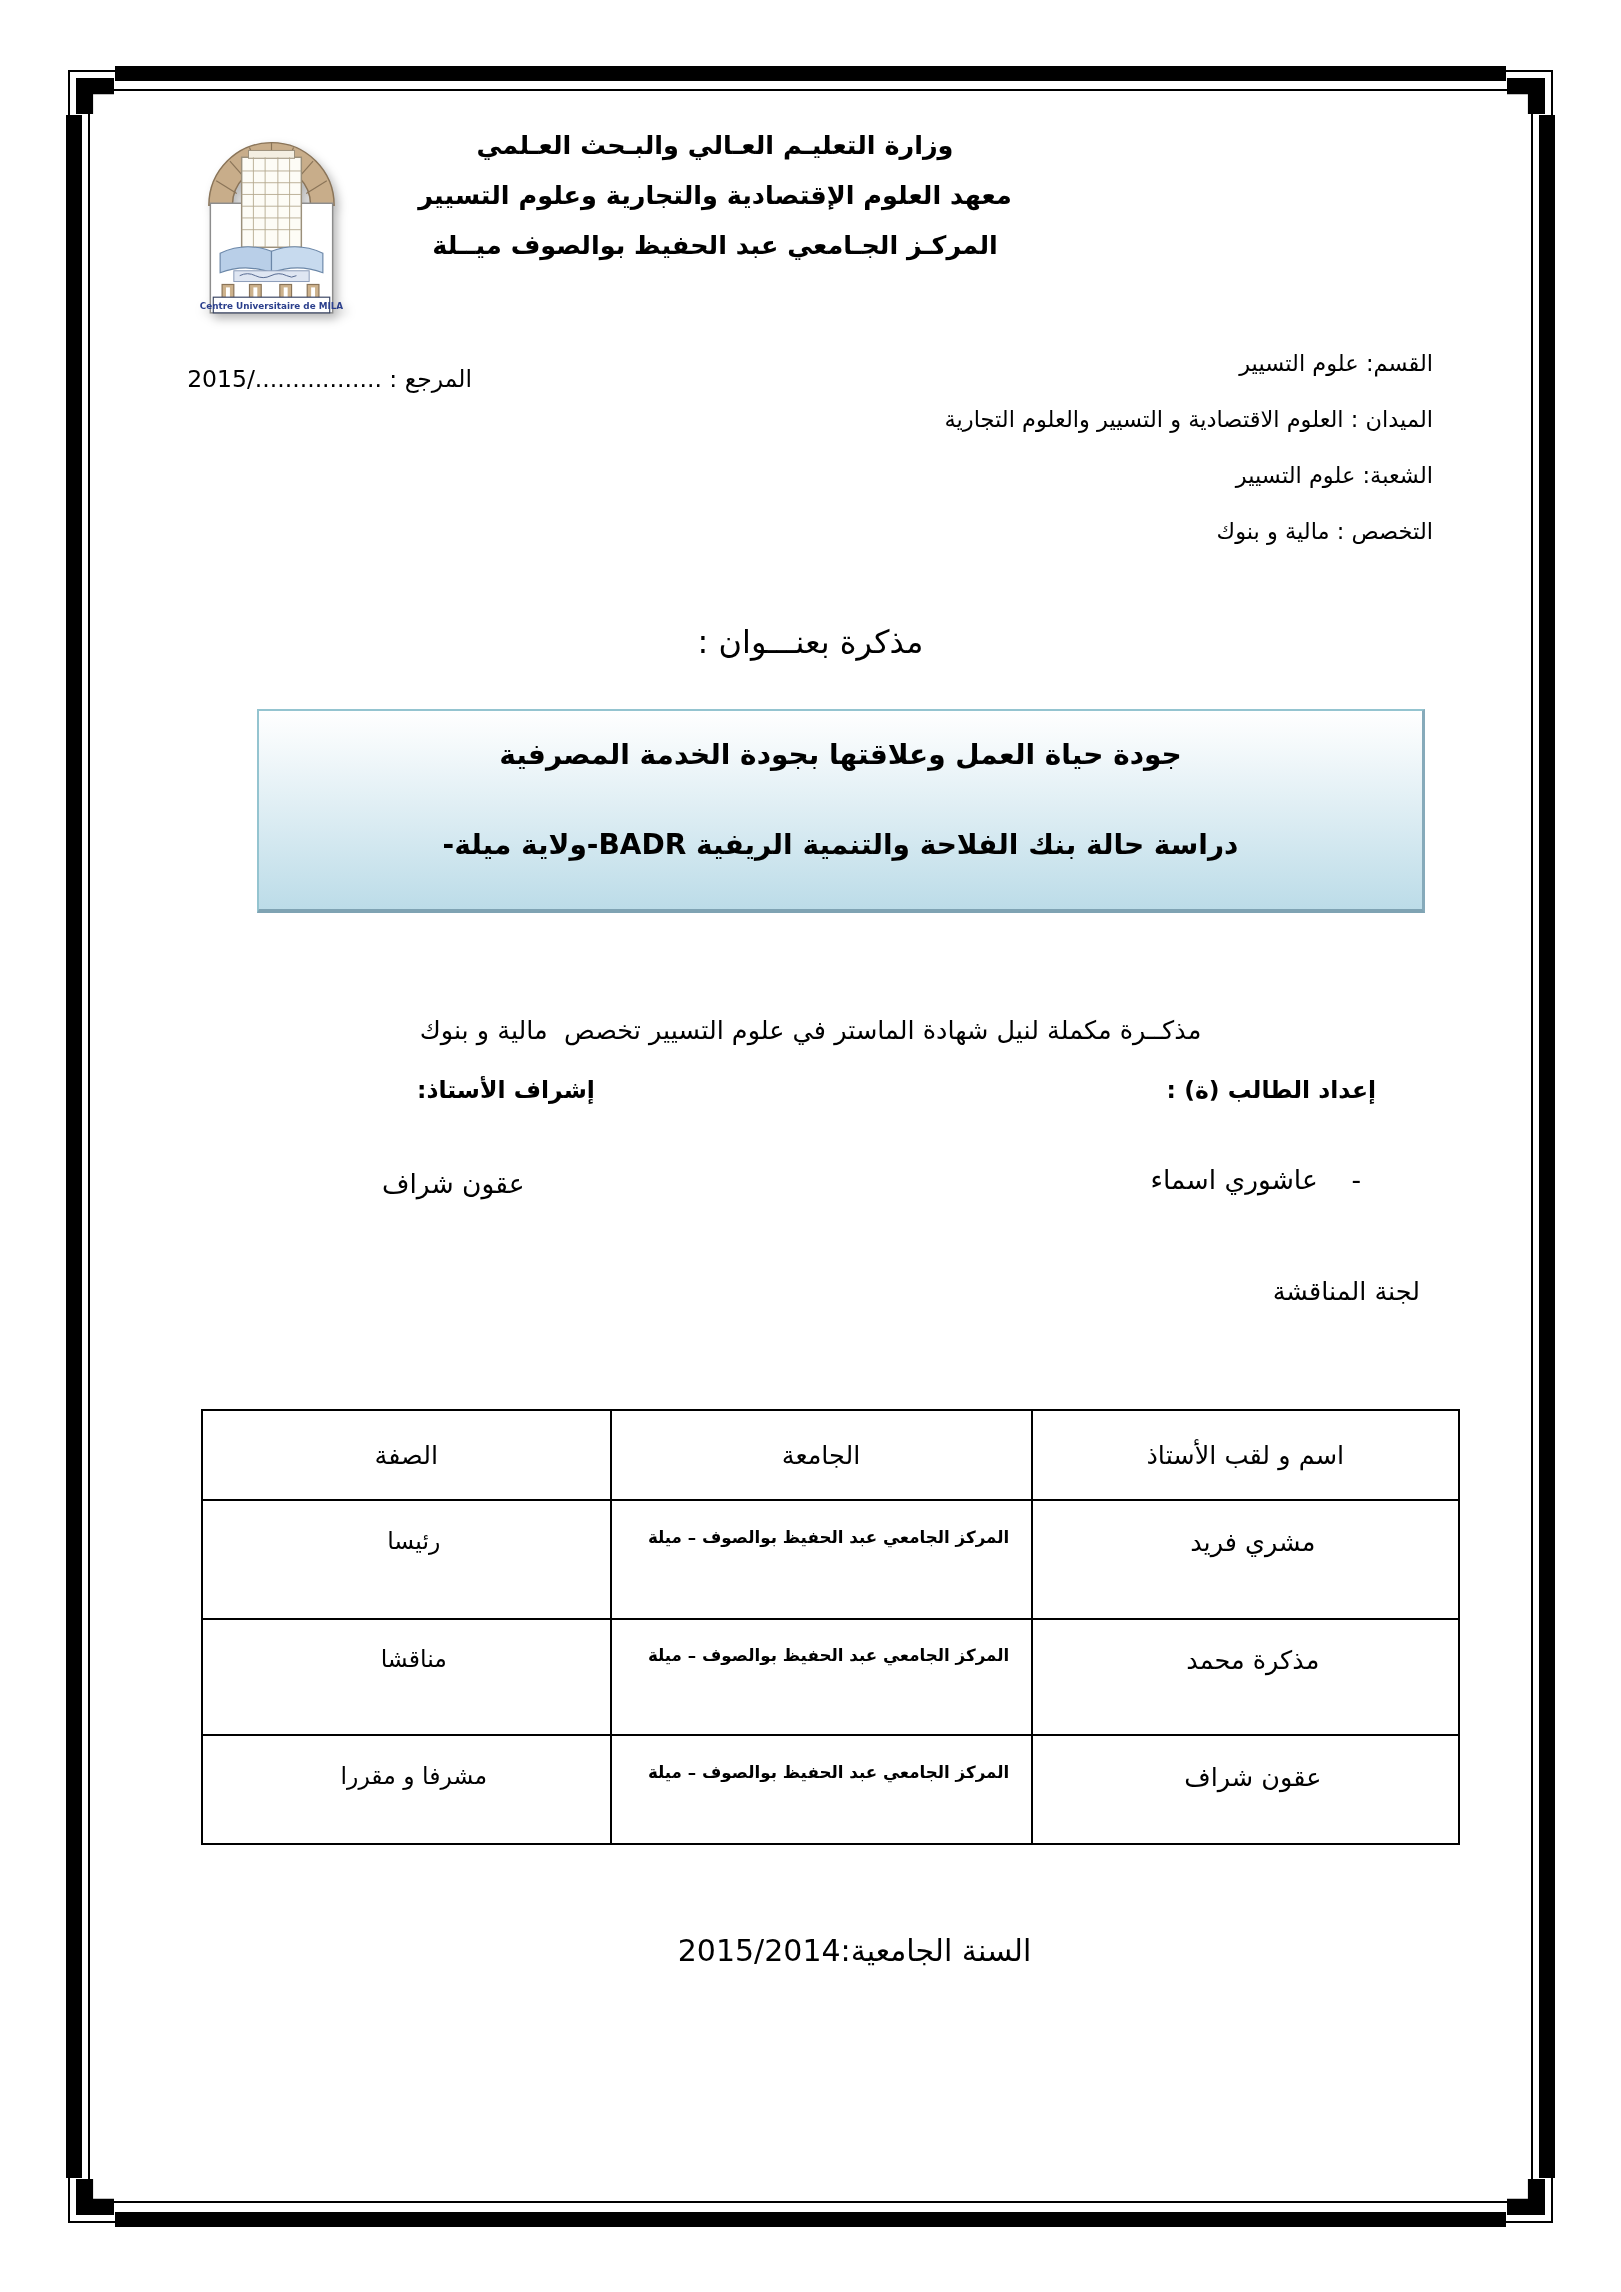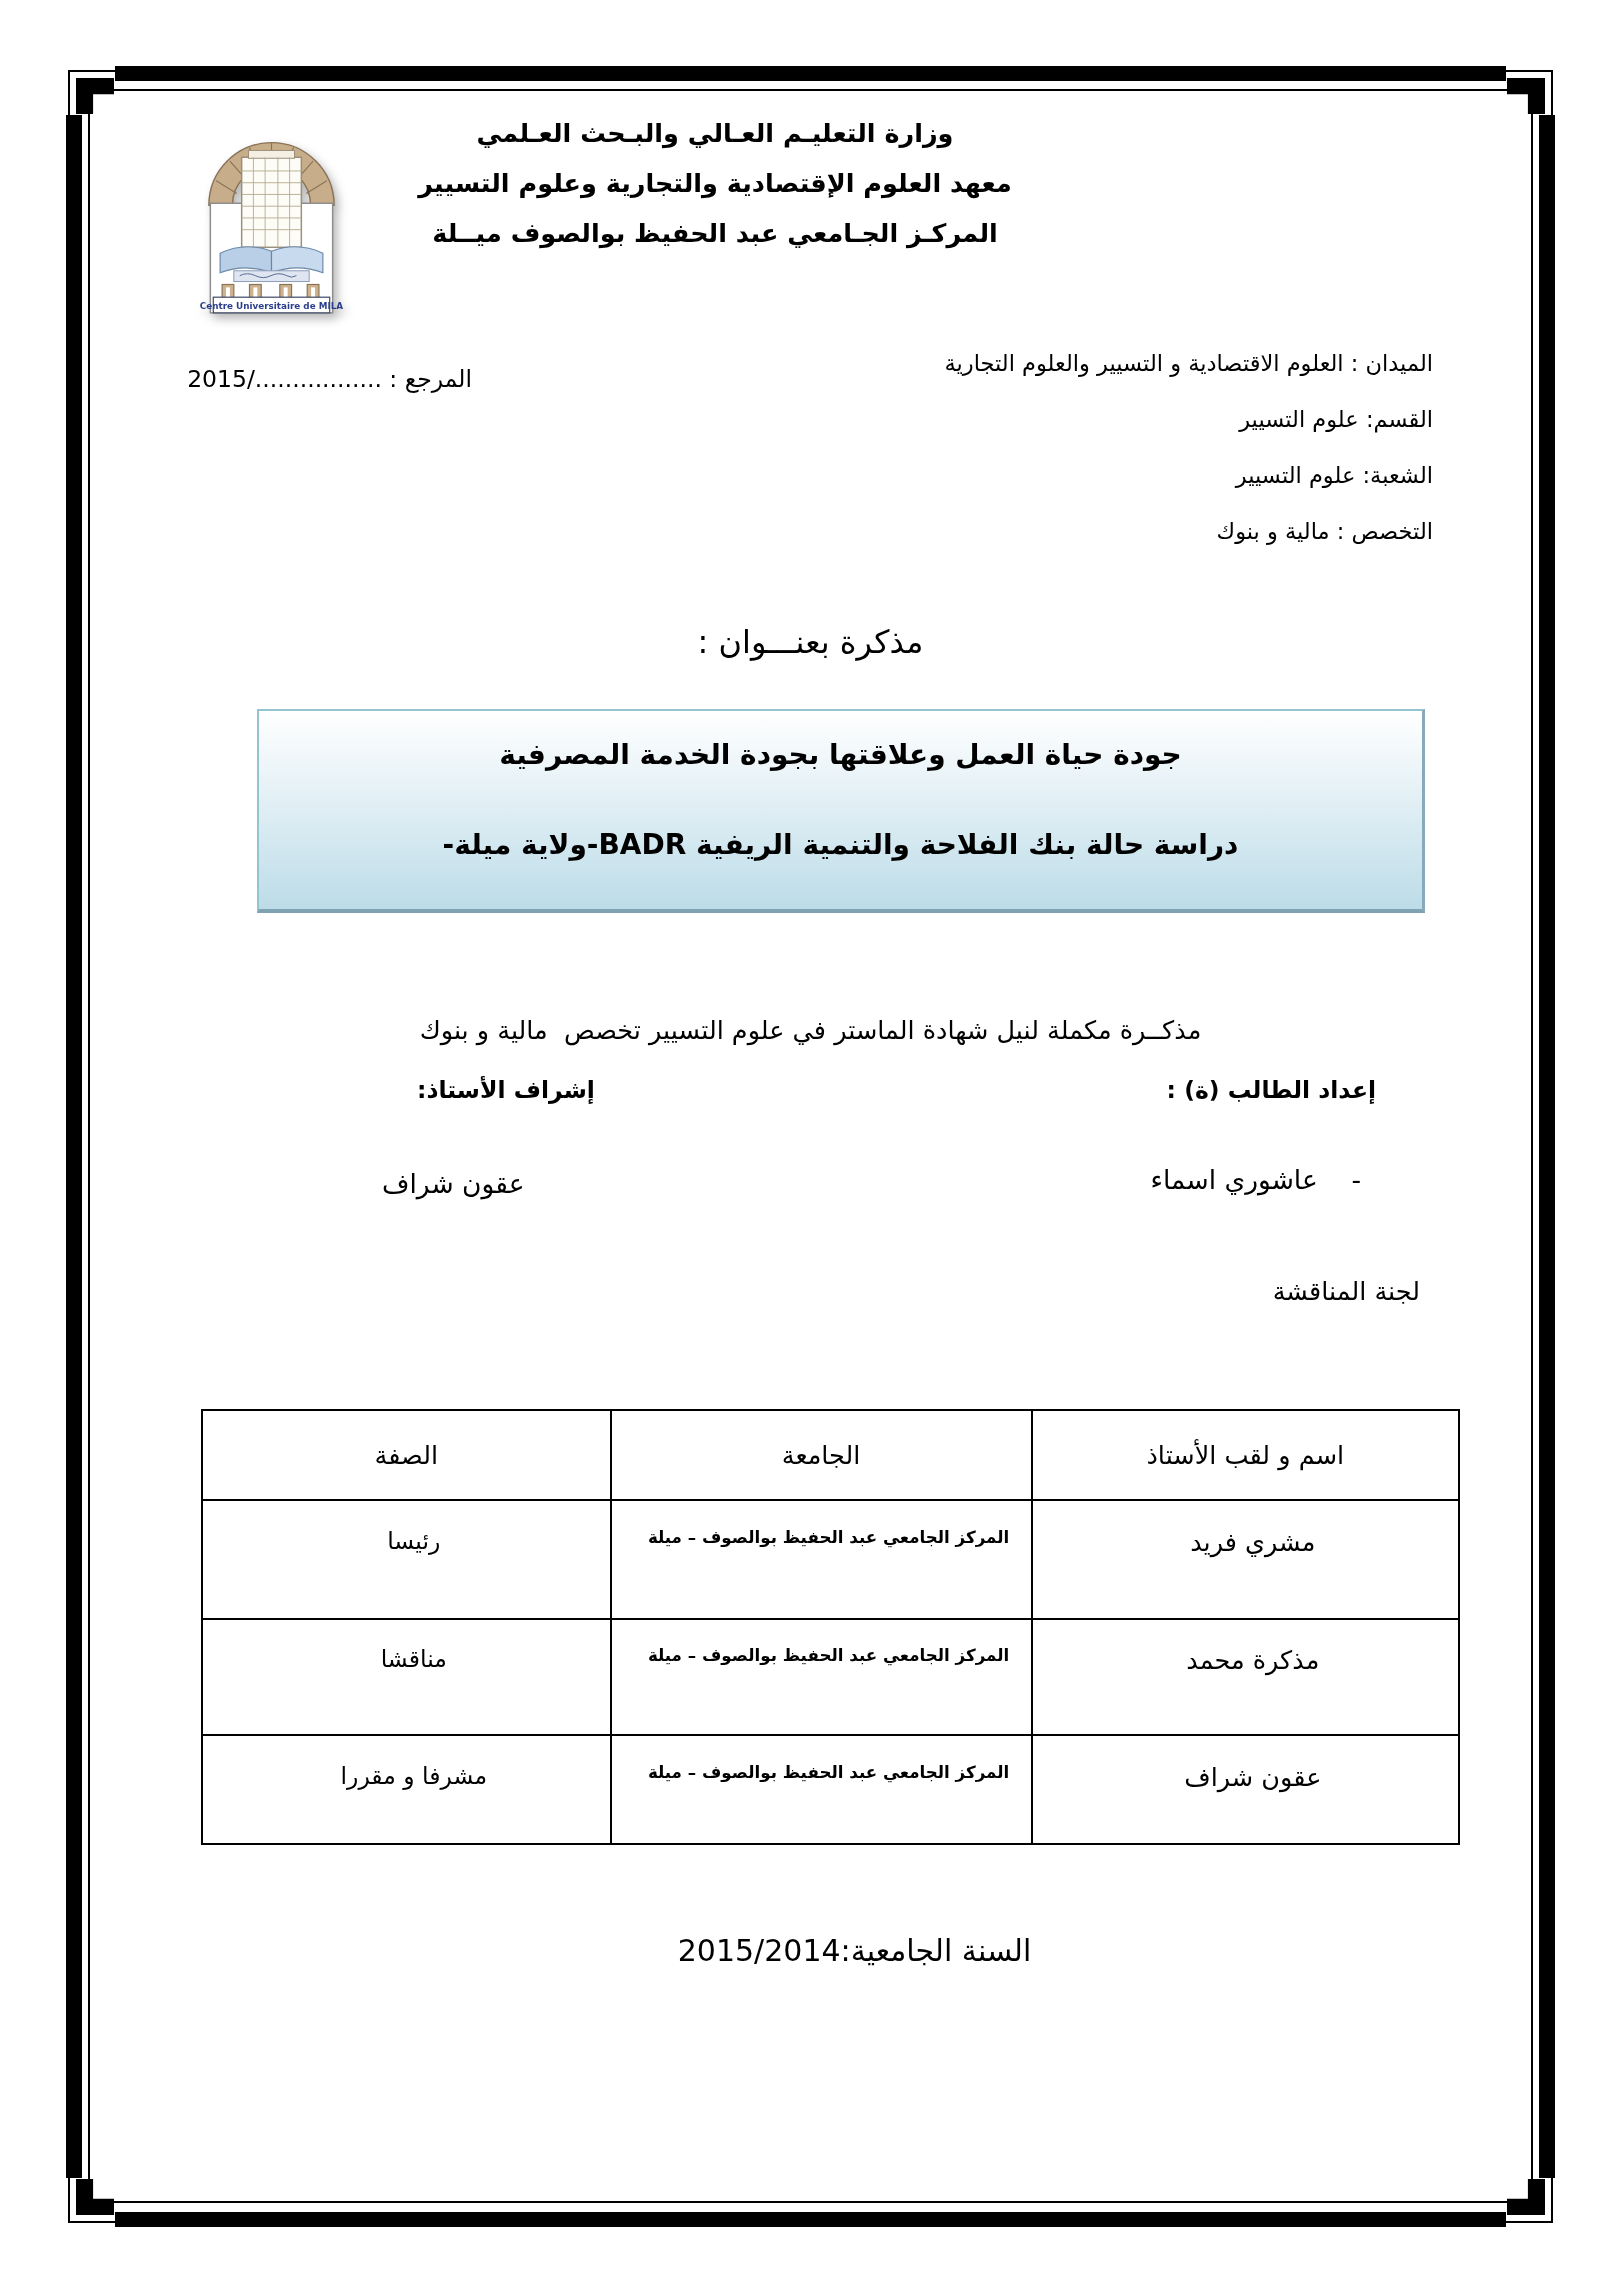--- a/index.html
+++ b/index.html
@@ -17,21 +17,21 @@
   .band-left{top:115px;bottom:115px;left:66px;width:15.7px;}
   .band-right{top:115px;bottom:115px;right:66px;width:15.7px;}
   .corner{position:absolute;width:38px;height:36px;background:#000;}
   .corner-tl{left:76px;top:78px;clip-path:polygon(0 0,100% 0,100% 45%,45% 45%,45% 100%,0 100%);}
   .corner-tr{right:76px;top:78px;clip-path:polygon(0 0,100% 0,100% 100%,55% 100%,55% 45%,0 45%);}
   .corner-bl{left:76px;bottom:78px;clip-path:polygon(0 0,45% 0,45% 55%,100% 55%,100% 100%,0 100%);}
   .corner-br{right:76px;bottom:78px;clip-path:polygon(55% 0,100% 0,100% 100%,0 100%,0 55%,55% 55%);}
   
   .logo{position:absolute;left:181px;top:110px;width:181px;height:211px;
         filter:drop-shadow(4.9px 5.9px 4.9px rgba(0,0,0,0.28));}
-  .ministry{position:absolute;left:323px;top:108px;width:784px;text-align:center;direction:rtl;}
+  .ministry{position:absolute;left:323px;top:120px;width:784px;text-align:center;direction:rtl;}
   .ministry div{font-weight:bold;font-size:25.5px;line-height:50px;white-space:nowrap;}
   
   .info-right{position:absolute;right:188px;top:335px;direction:rtl;text-align:right;
               font-size:22.5px;line-height:56px;white-space:nowrap;}
   .reference{position:absolute;right:1149px;top:365px;direction:rtl;font-size:23.5px;white-space:nowrap;}
   
   .memo-label{position:absolute;left:0;top:623px;width:100%;text-align:center;
               direction:rtl;font-size:32px;}
   .title-box{
     position:absolute;left:257px;top:709px;width:1168px;height:204px;box-sizing:border-box;
@@ -138,22 +138,22 @@
     </svg>
   </div>
 
   <div class="ministry">
     <div>وزارة التعليـم العـالي والبـحث العـلمي</div>
     <div>معهد العلوم الإقتصادية والتجارية وعلوم التسيير</div>
     <div>المركـز الجـامعي عبد الحفيظ بوالصوف ميــلة</div>
   </div>
 
   <div class="info-right">
+    <div>القسم: علوم التسيير</div>
     <div>الميدان : العلوم الاقتصادية و التسيير والعلوم التجارية</div>
-    <div>القسم: علوم التسيير</div>
     <div>الشعبة: علوم التسيير</div>
     <div>التخصص : مالية و بنوك</div>
   </div>
 
   <div class="reference">المرجع : ................./2015</div>
 
   <div class="memo-label">مذكرة بعنـــوان :</div>
 
   <div class="title-box">
     <div class="t1">جودة حياة العمل وعلاقتها بجودة الخدمة المصرفية</div>

